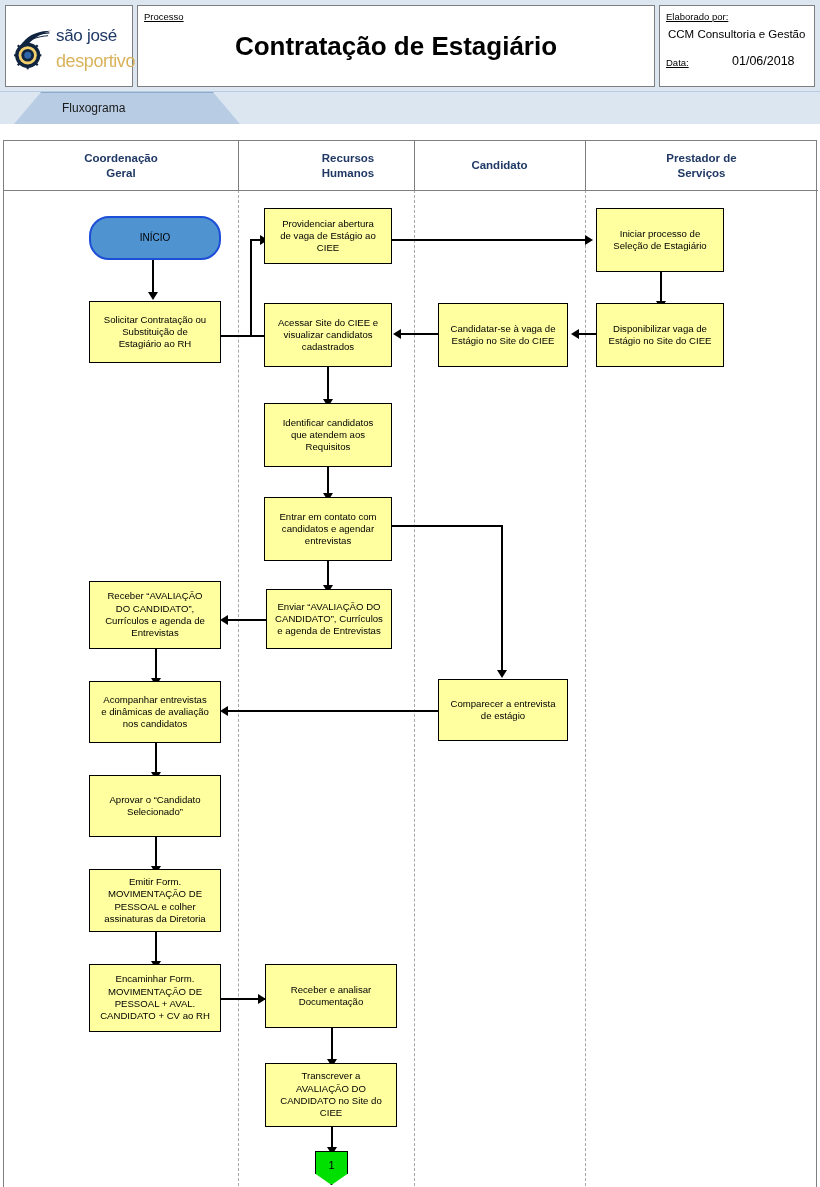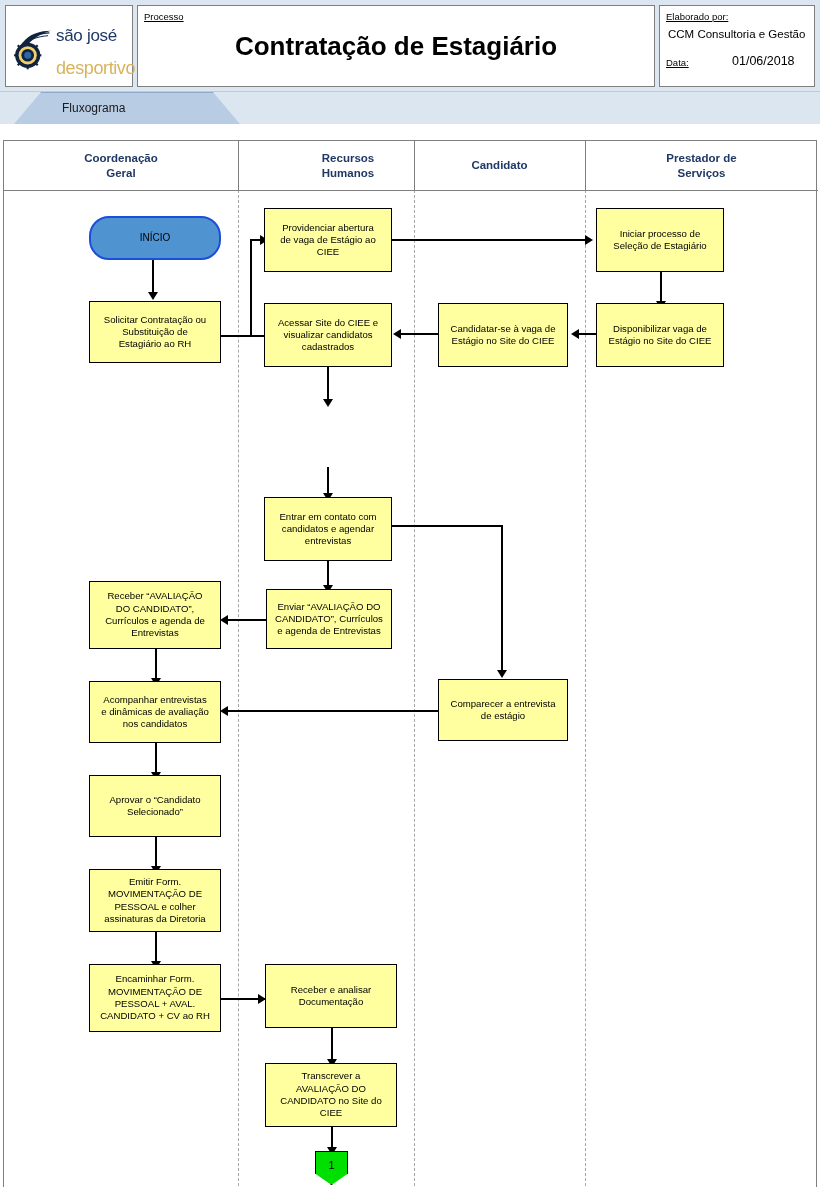--- a/index.html
+++ b/index.html
@@ -45,21 +45,21 @@
   .logo-text {
     position: absolute; left: 50px; top: 21px;
     line-height: 1.0;
   }
   .logo-line1 {
     font-size: 17px; color: #1f3864; font-weight: 400;
     letter-spacing: -0.3px;
   }
   .logo-line2 {
     font-size: 18px; color: #d9b35c; font-weight: 400;
-    letter-spacing: -0.4px; margin-top: 15px;
+    letter-spacing: -0.4px; margin-top: 8px;
   }
 
   .lbl-small {
     position: absolute;
     font-size: 9.5px;
     color: #000;
     text-decoration: underline;
   }
   #lbl-processo { left: 6px; top: 5px; }
   #lbl-elaborado { left: 6px; top: 5px; }
@@ -327,28 +327,31 @@
     <div class="node" style="left:85px; top:728px; width:132px; height:63px;">Emitir Form.
 MOVIMENTAÇÃO DE
 PESSOAL e colher
 assinaturas da Diretoria</div>
 
     <div class="node" style="left:85px; top:823px; width:132px; height:68px;">Encaminhar Form.
 MOVIMENTAÇÃO DE
 PESSOAL + AVAL.
 CANDIDATO + CV ao RH</div>
 
-    <div class="node" style="left:260px; top:67px; width:128px; height:64px;">Providenciar abertura
+    <div class="node" style="left:260px; top:67px; width:128px; height:56px;">Providenciar abertura
 de vaga de Estágio ao
 CIEE</div>
 
     <div class="node" style="left:260px; top:162px; width:128px; height:64px;">Acessar Site do CIEE e
 visualizar candidatos
 cadastrados</div>
 
+    <div class="node" style="left:260px; top:262px; width:128px; height:64px;">Identificar candidatos
+que atendem aos
+Requisitos</div>
 
     <div class="node" style="left:260px; top:356px; width:128px; height:64px;">Entrar em contato com
 candidatos e agendar
 entrevistas</div>
 
     <div class="node" style="left:262px; top:448px; width:126px; height:60px;">Enviar “AVALIAÇÃO DO
 CANDIDATO”, Currículos
 e agenda de Entrevistas</div>
 
     <div class="node" style="left:261px; top:823px; width:132px; height:64px;">Receber e analisar

